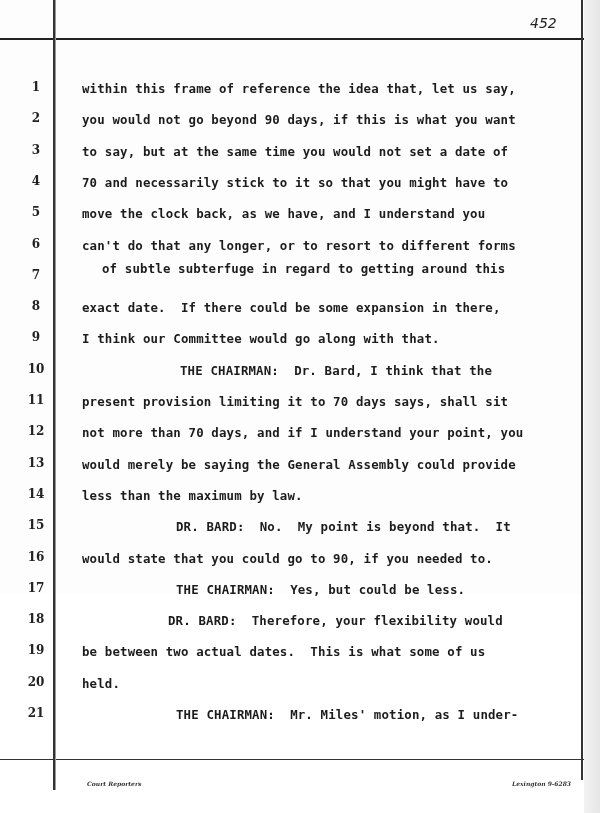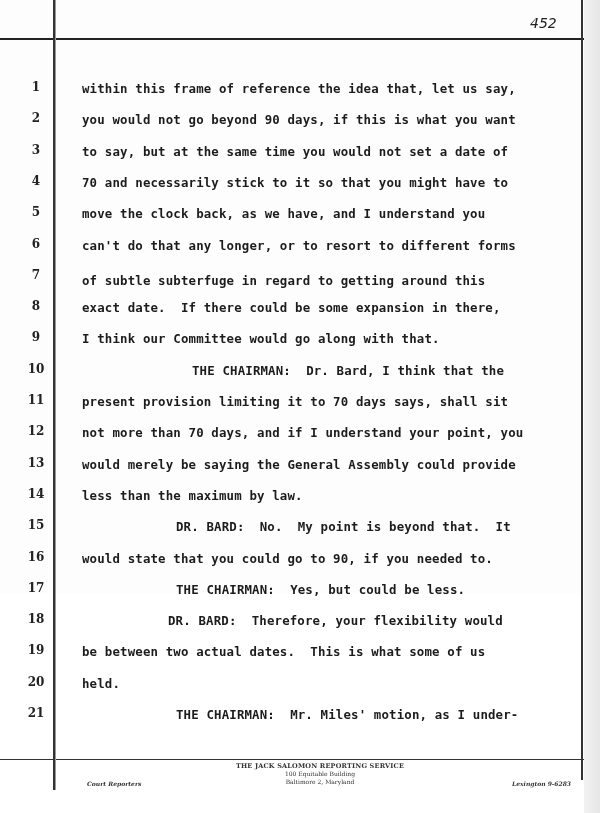--- a/index.html
+++ b/index.html
@@ -38,27 +38,27 @@
       <div class="text-line" style="top: 112px;">you would not go beyond 90 days, if this is what you want</div>
       <div class="line-num" style="top: 143px;">3</div>
       <div class="text-line" style="top: 144px;">to say, but at the same time you would not set a date of</div>
       <div class="line-num" style="top: 174px;">4</div>
       <div class="text-line" style="top: 175px;">70 and necessarily stick to it so that you might have to</div>
       <div class="line-num" style="top: 205px;">5</div>
       <div class="text-line" style="top: 206px;">move the clock back, as we have, and I understand you</div>
       <div class="line-num" style="top: 237px;">6</div>
       <div class="text-line" style="top: 238px;">can't do that any longer, or to resort to different forms</div>
       <div class="line-num" style="top: 268px;">7</div>
-      <div class="text-line" style="top: 273px;">of subtle subterfuge in regard to getting around this</div>
+      <div class="text-line" style="top: 261px; margin-left: 20px;">of subtle subterfuge in regard to getting around this</div>
       <div class="line-num" style="top: 299px;">8</div>
       <div class="text-line" style="top: 300px;">exact date.  If there could be some expansion in there,</div>
       <div class="line-num" style="top: 330px;">9</div>
       <div class="text-line" style="top: 331px;">I think our Committee would go along with that.</div>
       <div class="line-num" style="top: 362px;">10</div>
-      <div class="text-line" style="top: 363px; left: 192px;">THE CHAIRMAN:  Dr. Bard, I think that the</div>
+      <div class="text-line" style="top: 363px; left: 180px;">THE CHAIRMAN:  Dr. Bard, I think that the</div>
       <div class="line-num" style="top: 393px;">11</div>
       <div class="text-line" style="top: 394px;">present provision limiting it to 70 days says, shall sit</div>
       <div class="line-num" style="top: 424px;">12</div>
       <div class="text-line" style="top: 425px;">not more than 70 days, and if I understand your point, you</div>
       <div class="line-num" style="top: 456px;">13</div>
       <div class="text-line" style="top: 457px;">would merely be saying the General Assembly could provide</div>
       <div class="line-num" style="top: 487px;">14</div>
       <div class="text-line" style="top: 488px;">less than the maximum by law.</div>
       <div class="line-num" style="top: 518px;">15</div>
       <div class="text-line" style="top: 519px; left: 176px;">DR. BARD:  No.  My point is beyond that.  It</div>
@@ -69,20 +69,15 @@
       <div class="line-num" style="top: 612px;">18</div>
       <div class="text-line" style="top: 613px; left: 168px;">DR. BARD:  Therefore, your flexibility would</div>
       <div class="line-num" style="top: 643px;">19</div>
       <div class="text-line" style="top: 644px; text-align: right;">be between two actual dates.  This is what some of us</div>
       <div class="line-num" style="top: 675px;">20</div>
       <div class="text-line" style="top: 676px;">held.</div>
       <div class="line-num" style="top: 706px;">21</div>
       <div class="text-line" style="top: 707px; left: 176px;">THE CHAIRMAN:  Mr. Miles' motion, as I under-</div>
     </div>
 
-  <div class="footer-center">
-    <div class="f1">THE JACK SALOMON REPORTING SERVICE</div>
-    <div class="f2">100 Equitable Building</div>
-    <div class="f3">Baltimore 2, Maryland</div>
-  </div>
   <div class="footer-left">Court Reporters</div>
   <div class="footer-right">Lexington 9-6283</div>
 </div>
 
 </body></html>

